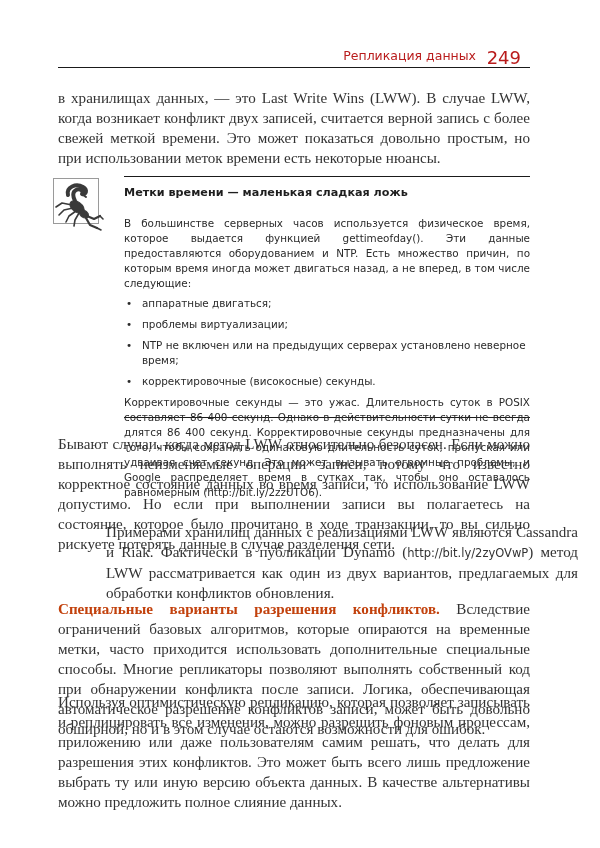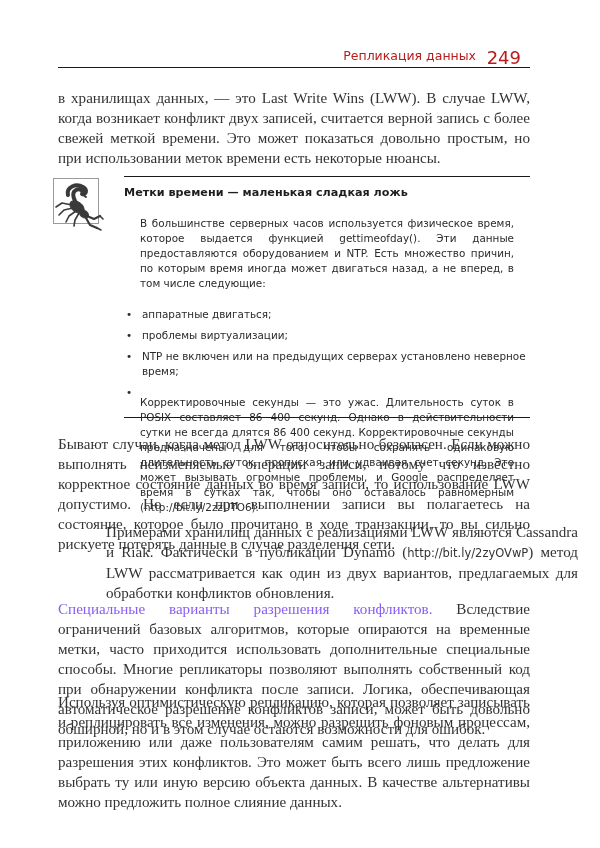--- a/index.html
+++ b/index.html
@@ -82,21 +82,21 @@
     top: 2px;
   }
   .sidebar h4 {
     margin: 0 0 16px 0;
     font-size: 11.2px;
     font-weight: bold;
     color: #1e1e1e;
     line-height: 15px;
   }
   .sidebar p {
-    margin: 16px;
+    margin: 0;
     text-align: justify;
   }
   .sidebar ul {
     list-style: none;
     margin: 5px 0 4px 0;
     padding: 0;
   }
   .sidebar li {
     position: relative;
     padding-left: 18px;
@@ -110,22 +110,22 @@
   }
   .p2 { position: absolute; top: 434px; left: 0; width: 472px; }
   .p3 { position: absolute; top: 522px; left: 0; width: 472px; margin-left: 48px; }
   .p4 { position: absolute; top: 599px; left: 0; width: 472px; }
   .p5 { position: absolute; top: 692px; left: 0; width: 472px; }
   .mono-url {
     font-family: "DejaVu Sans", sans-serif;
     font-size: 11.5px;
   }
   .run-in {
-    font-weight: normal;
-    color: #8b5cf6;
+    font-weight: bold;
+    color: #c2410c;
   }
 </style>
 </head>
 <body>
 
 <div class="page">
 
   <div class="running-head">
     <span class="title">Репликация данных</span>
     <span class="pageno">249</span>
@@ -157,21 +157,21 @@
     </svg>
   </div>
 
   <div class="sidebar">
     <h4>Метки времени — маленькая сладкая ложь</h4>
     <p>В большинстве серверных часов используется физическое время, которое выдается функцией gettimeofday(). Эти данные предоставляются оборудованием и NTP. Есть множество причин, по которым время иногда может двигаться назад, а не вперед, в том числе следующие:</p>
     <ul>
       <li><span class="bullet">•</span><span>аппаратные двигаться;</span></li>
       <li><span class="bullet">•</span><span>проблемы виртуализации;</span></li>
       <li><span class="bullet">•</span><span>NTP не включен или на предыдущих серверах установлено неверное время;</span></li>
-      <li><span class="bullet">•</span></li>
+      <li><span class="bullet">•</span><span>корректировочные (високосные) секунды.</span></li>
     </ul>
     <p>Корректировочные секунды — это ужас. Длительность суток в POSIX составляет 86 400 секунд. Однако в действительности сутки не всегда длятся 86 400 секунд. Корректировочные секунды предназначены для того, чтобы сохранять одинаковую длительность суток, пропуская или удваивая счет секунд. Это может вызывать огромные проблемы, и Google распределяет время в сутках так, чтобы оно оставалось равномерным (http://bit.ly/2zzUTO6).</p>
   </div>
 
   <p class="serif p2">Бывают случаи, когда метод LWW относительно безопасен. Если можно выполнять неизменяемые операции записи, потому что известно корректное состояние данных во время записи, то использование LWW допустимо. Но если при выполнении записи вы полагаетесь на состояние, которое было прочитано в ходе транзакции, то вы сильно рискуете потерять данные в случае разделения сети.</p>
 
   <p class="serif p3"><span>Примерами хранилищ данных с реализациями LWW являются Cassandra и Riak. Фактически в публикации Dynamo (</span><span class="mono-url">http://bit.ly/2zyOVwP</span><span>) метод LWW рассматривается как один из двух вариантов, предлагаемых для обработки конфликтов обновления.</span></p>
 
   <p class="serif p4"><span class="run-in">Специальные варианты разрешения конфликтов.</span><span> Вследствие ограничений базовых алгоритмов, которые опираются на временные метки, часто приходится использовать дополнительные специальные способы. Многие репликаторы позволяют выполнять собственный код при обнаружении конфликта после записи. Логика, обеспечивающая автоматическое разрешение конфликтов записи, может быть довольно обширной, но и в этом случае остаются возможности для ошибок.</span></p>
 

